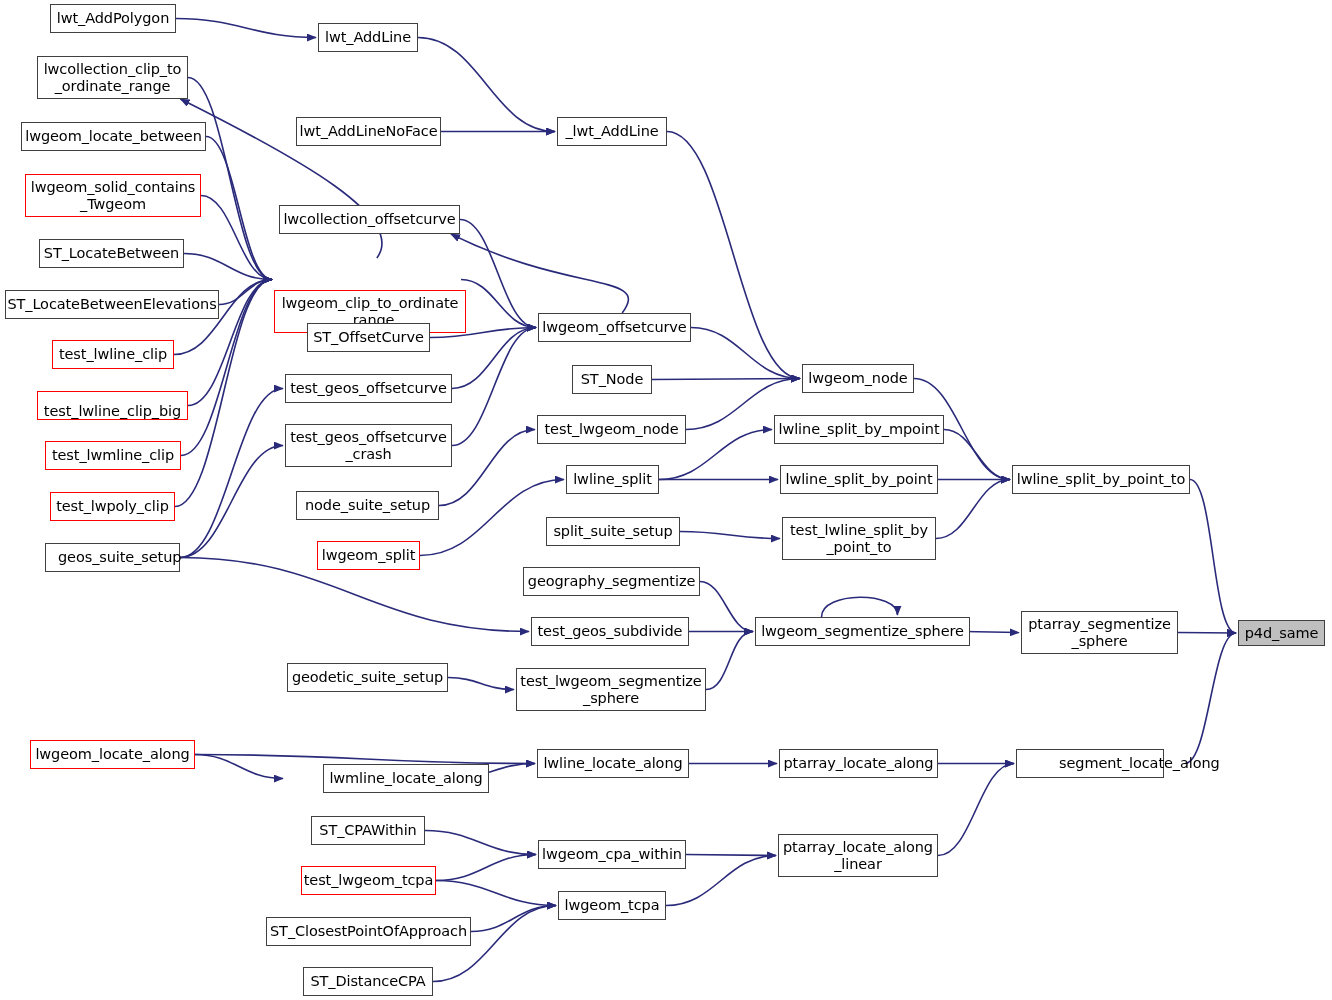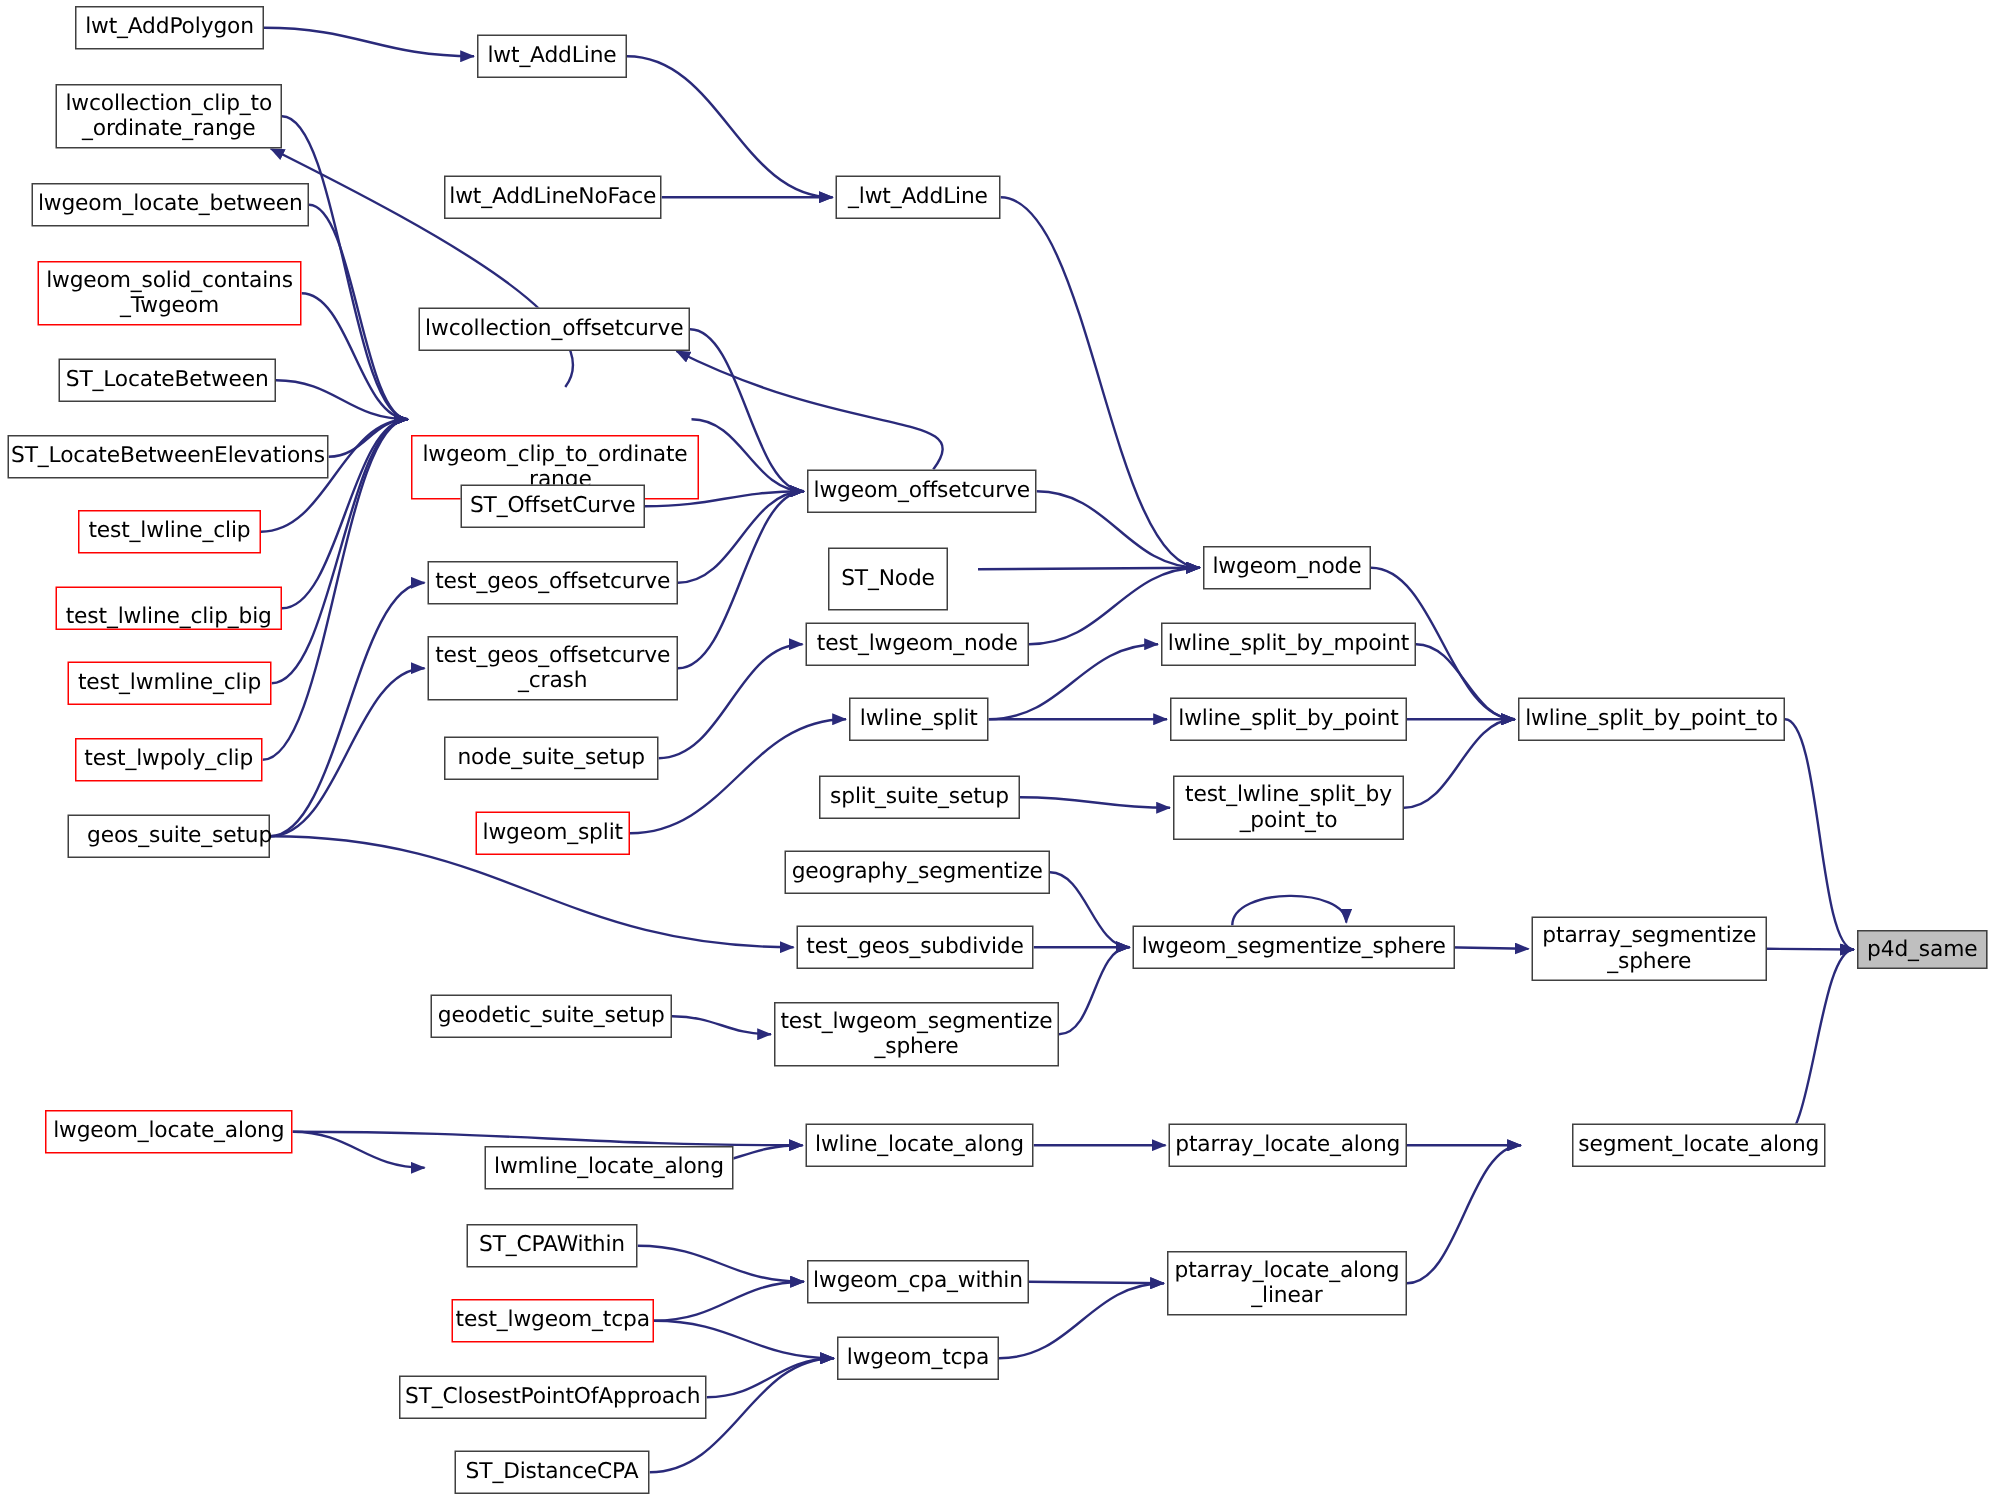--- a/index.html
+++ b/index.html
@@ -134,21 +134,21 @@
 _Twgeom</span></div>
       <div class="node" style="left: 279px; top: 205px; width: 181px; height: 29px;"><span class="lbl">lwcollection_offsetcurve</span></div>
       <div class="node" style="left: 39px; top: 239px; width: 145px; height: 29px;"><span class="lbl">ST_LocateBetween</span></div>
       <div class="node red" style="left: 274px; top: 258px; width: 192px; height: 43px; margin-top: 32px;"><span class="lbl">lwgeom_clip_to_ordinate
 _range</span></div>
       <div class="node" style="left: 5px; top: 290px; width: 214px; height: 29px;"><span class="lbl">ST_LocateBetweenElevations</span></div>
       <div class="node" style="left: 538px; top: 313px; width: 153px; height: 29px;"><span class="lbl">lwgeom_offsetcurve</span></div>
       <div class="node" style="left: 307px; top: 323px; width: 123px; height: 29px;"><span class="lbl">ST_OffsetCurve</span></div>
       <div class="node red" style="left: 52px; top: 340px; width: 122px; height: 29px;"><span class="lbl">test_lwline_clip</span></div>
       <div class="node" style="left: 802px; top: 364px; width: 112px; height: 29px;"><span class="lbl">lwgeom_node</span></div>
-      <div class="node" style="left: 552px; top: 365px; width: 80px; height: 42px;"><span class="lbl">ST_Node</span></div>
+      <div class="node" style="left: 572px; top: 365px; width: 80px; height: 29px;"><span class="lbl">ST_Node</span></div>
       <div class="node" style="left: 285px; top: 374px; width: 167px; height: 29px;"><span class="lbl">test_geos_offsetcurve</span></div>
       <div class="node red" style="left: 37px; top: 391px; width: 151px; height: 29px; align-items: flex-end;"><span class="lbl">test_lwline_clip_big</span></div>
       <div class="node" style="left: 537px; top: 415px; width: 149px; height: 29px;"><span class="lbl">test_lwgeom_node</span></div>
       <div class="node" style="left: 774px; top: 415px; width: 170px; height: 29px; justify-content: flex-end;"><span class="lbl">lwline_split_by_mpoint</span></div>
       <div class="node" style="left: 285px; top: 424px; width: 167px; height: 43px;"><span class="lbl">test_geos_offsetcurve
 _crash</span></div>
       <div class="node red" style="left: 45px; top: 441px; width: 136px; height: 29px;"><span class="lbl">test_lwmline_clip</span></div>
       <div class="node" style="left: 566px; top: 465px; width: 93px; height: 29px;"><span class="lbl">lwline_split</span></div>
       <div class="node" style="left: 780px; top: 465px; width: 158px; height: 29px;"><span class="lbl">lwline_split_by_point</span></div>
       <div class="node" style="left: 1012px; top: 465px; width: 178px; height: 29px;"><span class="lbl">lwline_split_by_point_to</span></div>
@@ -164,21 +164,21 @@
       <div class="node" style="left: 755px; top: 617px; width: 215px; height: 29px;"><span class="lbl">lwgeom_segmentize_sphere</span></div>
       <div class="node" style="left: 1021px; top: 611px; width: 157px; height: 43px;"><span class="lbl">ptarray_segmentize
 _sphere</span></div>
       <div class="node highlight" style="left: 1238px; top: 620px; width: 87px; height: 26px;"><span class="lbl">p4d_same</span></div>
       <div class="node" style="left: 287px; top: 663px; width: 161px; height: 29px;"><span class="lbl">geodetic_suite_setup</span></div>
       <div class="node" style="left: 516px; top: 668px; width: 190px; height: 43px;"><span class="lbl">test_lwgeom_segmentize
 _sphere</span></div>
       <div class="node red" style="left: 30px; top: 740px; width: 165px; height: 29px;"><span class="lbl">lwgeom_locate_along</span></div>
       <div class="node" style="left: 537px; top: 749px; width: 152px; height: 29px;"><span class="lbl">lwline_locate_along</span></div>
       <div class="node" style="left: 779px; top: 749px; width: 159px; height: 29px;"><span class="lbl">ptarray_locate_along</span></div>
-      <div class="node" style="left: 1048px; top: 749px; width: 169px; height: 29px;"><span class="lbl">segment_locate_along</span></div>
+      <div class="node" style="left: 1016px; top: 749px; width: 148px; height: 29px; padding-left: 42px;"><span class="lbl">segment_locate_along</span></div>
       <div class="node" style="left: 285px; top: 764px; width: 166px; height: 29px; margin-left: 38px;"><span class="lbl">lwmline_locate_along</span></div>
       <div class="node" style="left: 311px; top: 816px; width: 114px; height: 29px;"><span class="lbl">ST_CPAWithin</span></div>
       <div class="node" style="left: 538px; top: 840px; width: 148px; height: 29px;"><span class="lbl">lwgeom_cpa_within</span></div>
       <div class="node" style="left: 778px; top: 834px; width: 160px; height: 43px;"><span class="lbl">ptarray_locate_along
 _linear</span></div>
       <div class="node red" style="left: 301px; top: 866px; width: 135px; height: 29px;"><span class="lbl">test_lwgeom_tcpa</span></div>
       <div class="node" style="left: 558px; top: 891px; width: 108px; height: 29px;"><span class="lbl">lwgeom_tcpa</span></div>
       <div class="node" style="left: 266px; top: 917px; width: 205px; height: 29px;"><span class="lbl">ST_ClosestPointOfApproach</span></div>
       <div class="node" style="left: 303px; top: 967px; width: 130px; height: 29px;"><span class="lbl">ST_DistanceCPA</span></div>
     </div>

